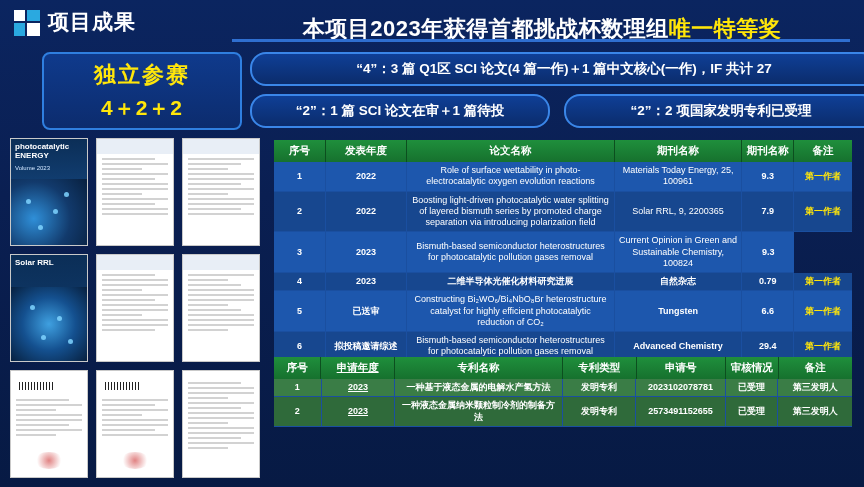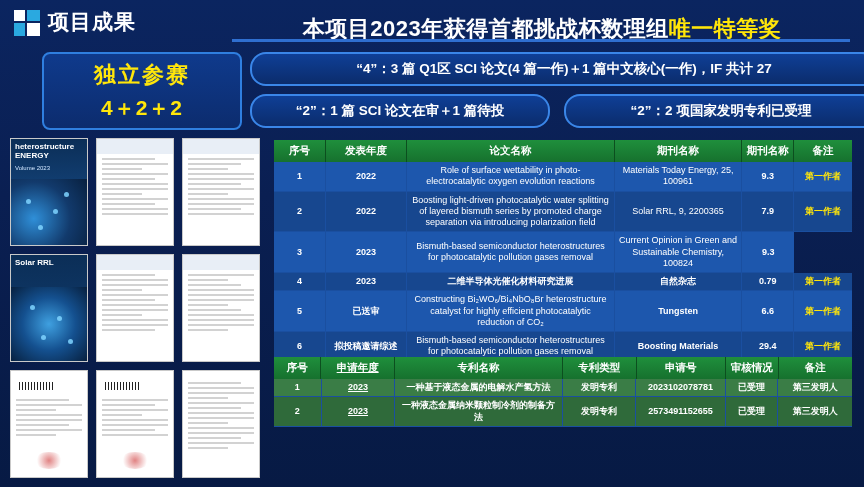--- a/index.html
+++ b/index.html
@@ -163,21 +163,21 @@
       <div class="l2">4＋2＋2</div>
     </div>
     <div class="pill pill-a">“4”：3 篇 Q1区 SCI 论文(4 篇一作)＋1 篇中文核心(一作)，IF 共计 27</div>
     <div class="pill pill-b">“2”：1 篇 SCI 论文在审＋1 篇待投</div>
     <div class="pill pill-c">“2”：2 项国家发明专利已受理</div>
   </div>
 
   <div class="img-grid">
 
     <div class="thumb cover1" style="left:0;top:0;width:78px;height:108px;">
-      <div class="cover-title">heterostructure ENERGY</div>
+      <div class="cover-title">photocatalytic ENERGY</div>
       <div class="cover-sub">Volume 2023</div>
       <div class="cover-art">
         <div class="dot" style="left:20%;top:30%"></div>
           <div class="dot" style="left:55%;top:45%"></div>
         <div class="dot" style="left:70%;top:20%"></div>
           <div class="dot" style="left:35%;top:70%"></div>
       </div>
     </div>
 
     <div class="thumb" style="left:86px;top:0;width:78px;height:108px;">
@@ -364,21 +364,21 @@
       <div class="td c-name">Constructing Bi₂WO₆/Bi₄NbO₈Br heterostructure catalyst for highly efficient photocatalytic reduction of CO₂</div>
       <div class="td c-jour bold">Tungsten</div>
       <div class="td c-if bold">6.6</div>
       <div class="td c-rem first-author">第一作者</div>
     </div>
 
     <div class="trow row-b">
       <div class="td c-no bold">6</div>
       <div class="td c-year bold">拟投稿邀请综述</div>
       <div class="td c-name">Bismuth-based semiconductor heterostructures for photocatalytic pollution gases removal</div>
-      <div class="td c-jour bold">Boosting Materials</div>
+      <div class="td c-jour bold">Advanced Chemistry</div>
       <div class="td c-if bold">29.4</div>
       <div class="td c-rem first-author">第一作者</div>
     </div>
   </div>
 
   <div class="tbl tbl-patent">
     <div class="trow">
       <div class="th p-no">序号</div>
       <div class="th p-year">申请年度</div>
       <div class="th p-name">专利名称</div>

